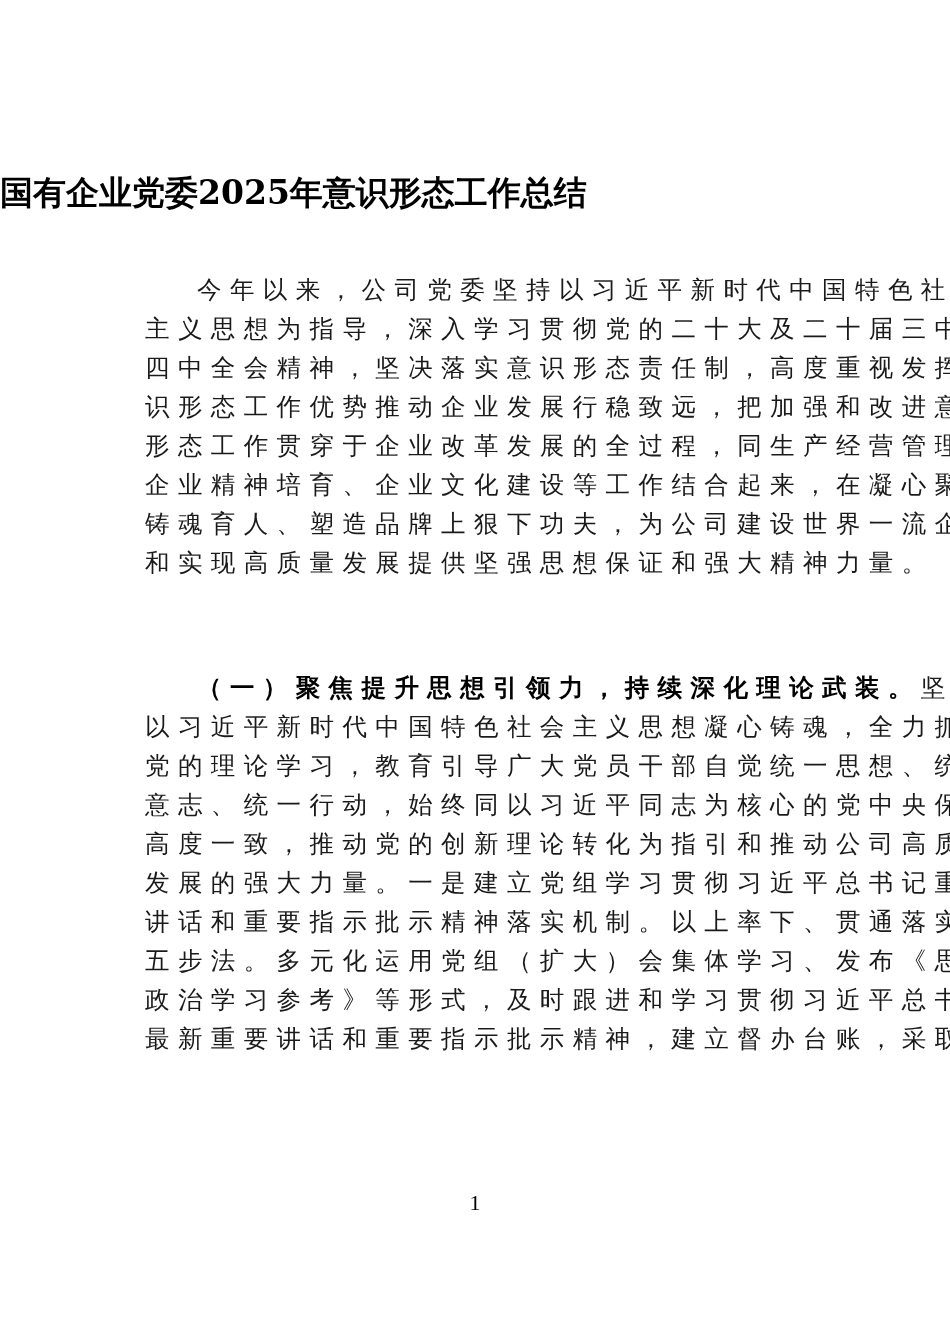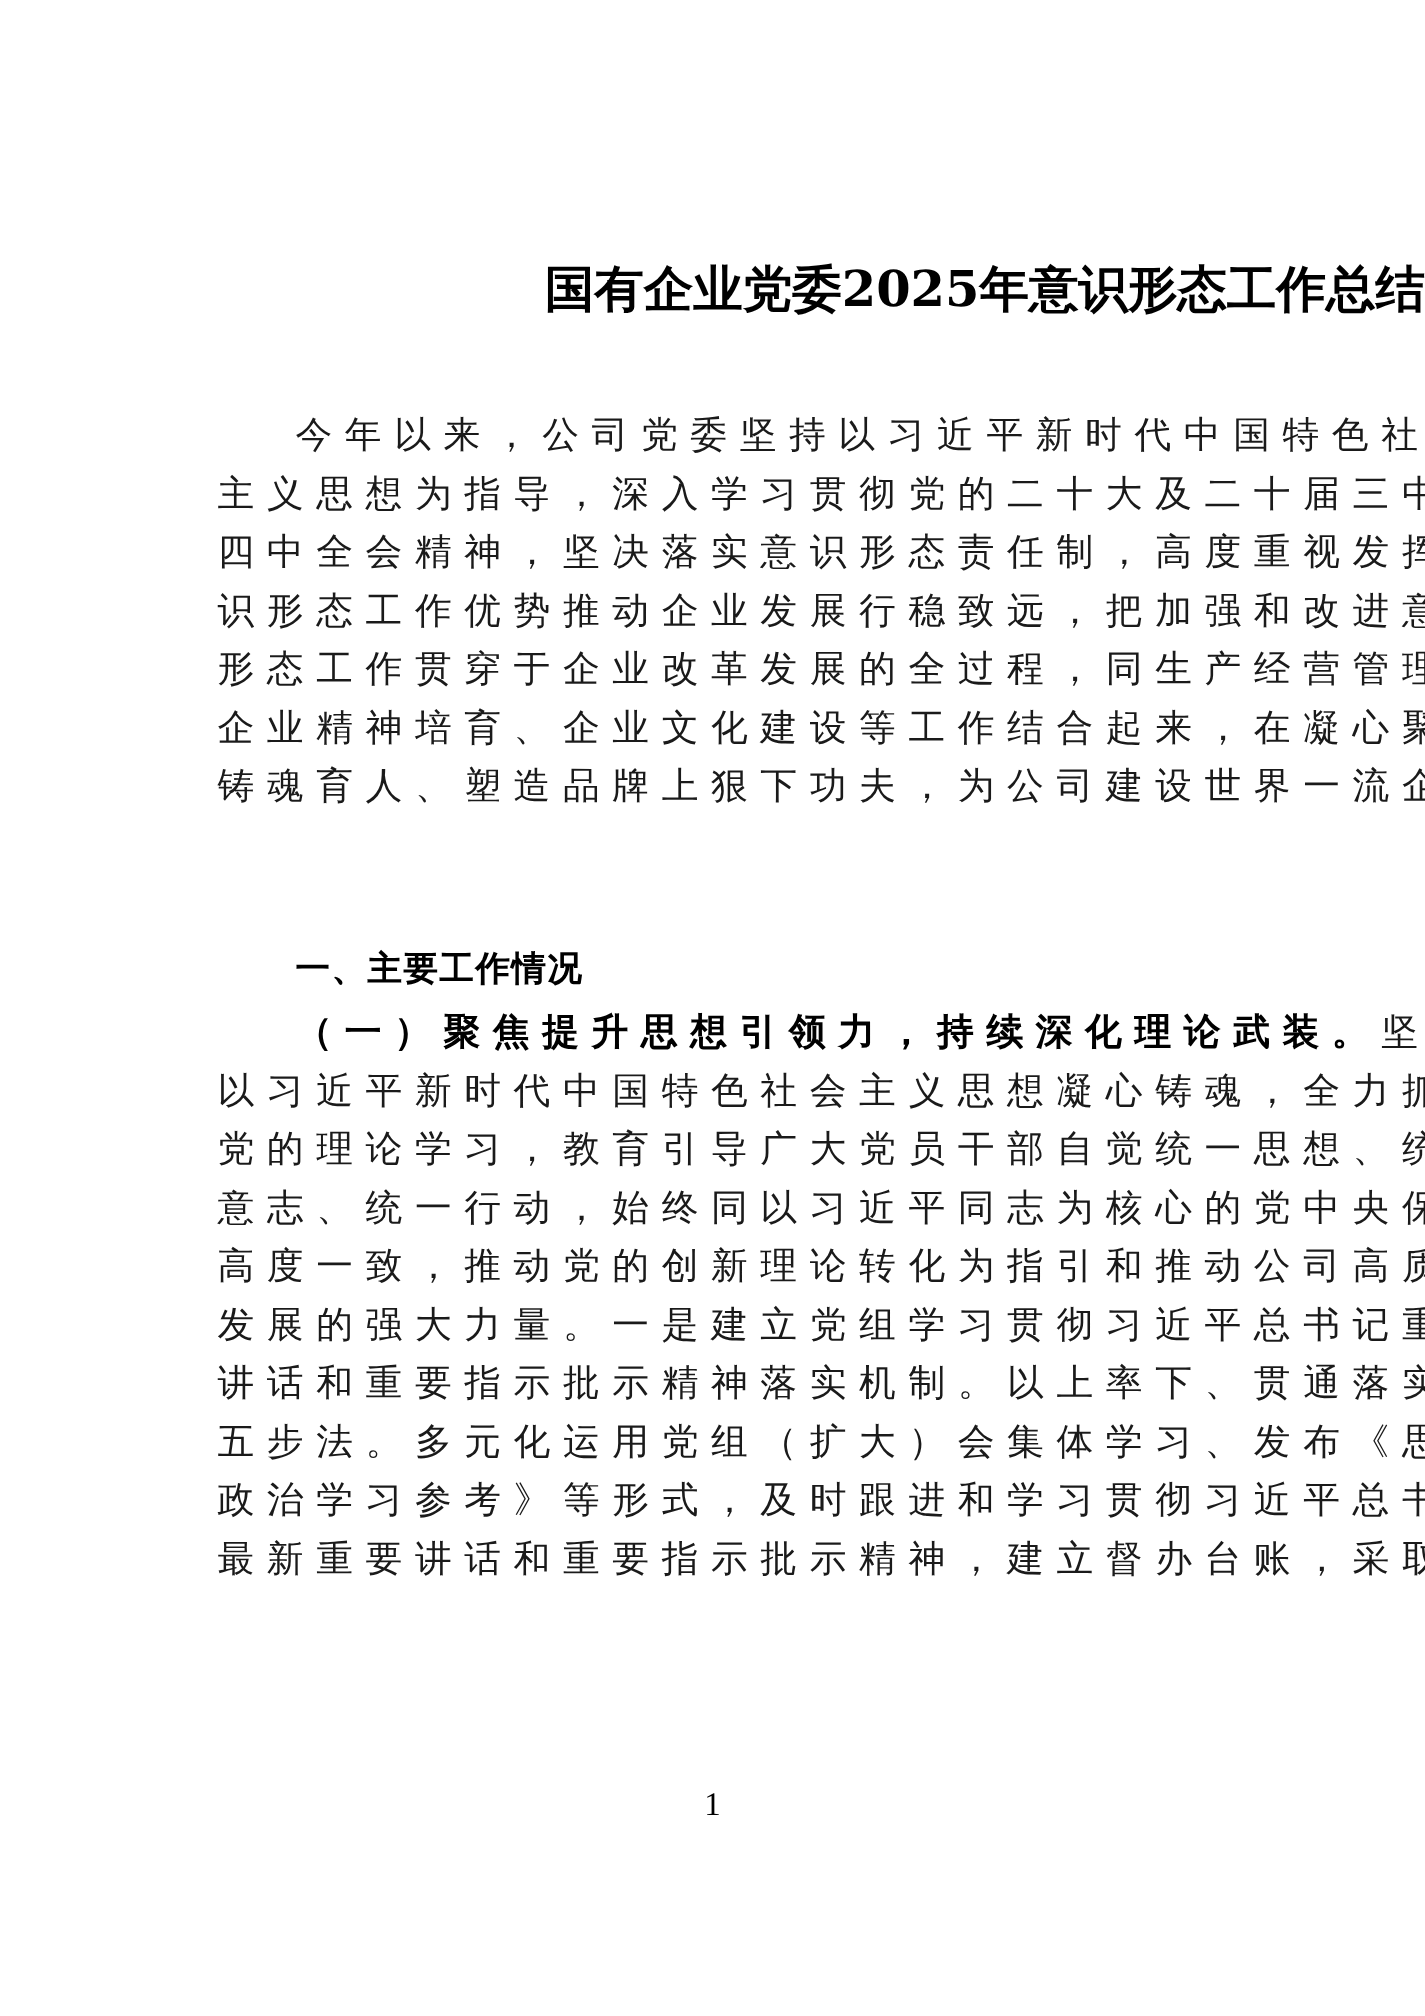--- a/index.html
+++ b/index.html
@@ -19,21 +19,21 @@
     left: 0; top: 0;
     width: 950px;
     height: 1344px;
     background: #ffffff;
   }
   .title {
     position: absolute;
     left: 0;
     top: 170px;
     width: 950px;
-    text-align: right;
+    text-align: left;
     font-family: "DejaVu Serif", "Liberation Serif", serif;
     font-weight: bold;
     font-size: 33px;
     line-height: 46px;
     letter-spacing: 0px;
     color: #000000;
   }
   .body-block {
     position: absolute;
     left: 145px;
@@ -91,25 +91,23 @@
   <div class="title">国有企业党委2025年意识形态工作总结</div>
 
   <div class="body-block" style="top:270px;">
     <span class="line indent">今年以来，公司党委坚持以习近平新时代中国特色社会</span>
     <span class="line">主义思想为指导，深入学习贯彻党的二十大及二十届三中、</span>
     <span class="line">四中全会精神，坚决落实意识形态责任制，高度重视发挥意</span>
     <span class="line">识形态工作优势推动企业发展行稳致远，把加强和改进意识</span>
     <span class="line">形态工作贯穿于企业改革发展的全过程，同生产经营管理、</span>
     <span class="line">企业精神培育、企业文化建设等工作结合起来，在凝心聚力</span>
     <span class="line">铸魂育人、塑造品牌上狠下功夫，为公司建设世界一流企业</span>
+    <span class="line">和实现高质量发展提供坚强思想保证和强大精神力量。</span>
   </div>
 
-  <div class="body-block" style="top:625px;">
-    <span class="heading">一、主要工作情况</span>
-  </div>
 
   <div class="body-block" style="top:668px;">
     <span class="line indent"><span class="lead">（一）聚焦提升思想引领力，持续深化理论武装。</span><span>坚持</span></span>
     <span class="line">以习近平新时代中国特色社会主义思想凝心铸魂，全力抓好</span>
     <span class="line">党的理论学习，教育引导广大党员干部自觉统一思想、统一</span>
     <span class="line">意志、统一行动，始终同以习近平同志为核心的党中央保持</span>
     <span class="line">高度一致，推动党的创新理论转化为指引和推动公司高质量</span>
     <span class="line">发展的强大力量。一是建立党组学习贯彻习近平总书记重要</span>
     <span class="line">讲话和重要指示批示精神落实机制。以上率下、贯通落实</span>
     <span class="line">五步法。多元化运用党组（扩大）会集体学习、发布《思想</span>

